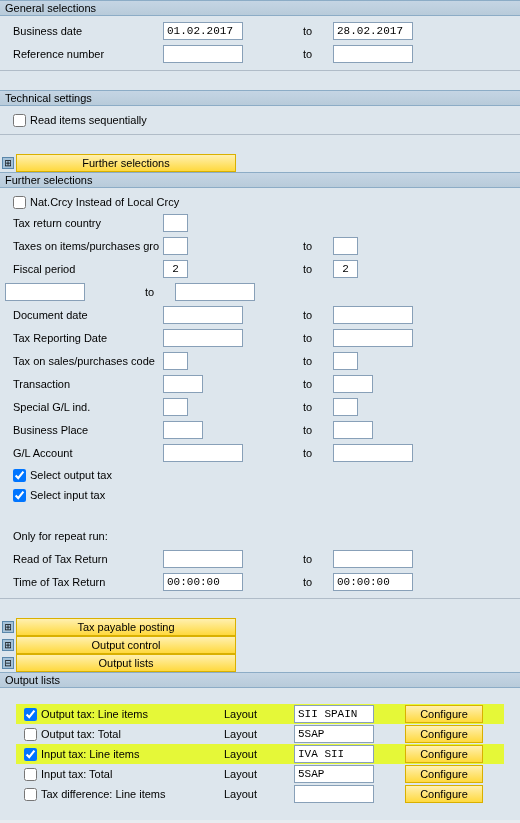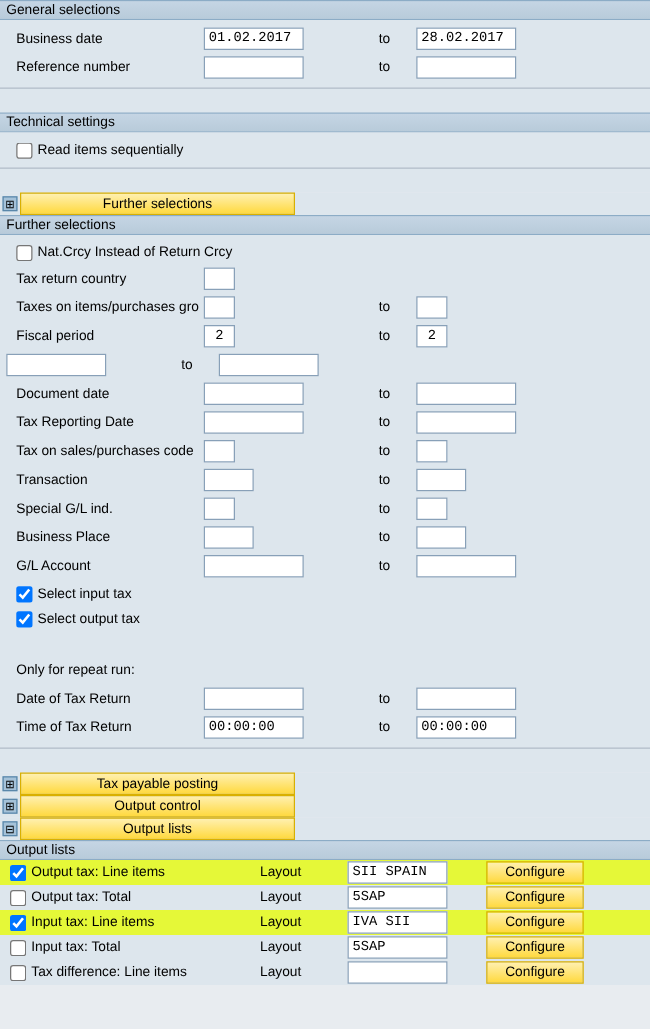--- a/index.html
+++ b/index.html
@@ -183,21 +183,21 @@
 
 <div class="big-button-row">
   <div class="expand-icon">⊞</div>
   <button class="gold-button btn2">Further selections</button>
 </div>
 
 <div class="section-header">Further selections</div>
 <div class="section-body">
   <div class="checkbox-row">
     <input type="checkbox" style="">
-    <span>Nat.Crcy Instead of Return Crcy</span>
+    <span>Nat.Crcy Instead of Local Crcy</span>
   </div>
   <div class="form-row">
     <div class="form-label">Tax return country</div>
     <div class="col-input1"><input class="form-input tiny" style=""></div>
   </div>
   <div class="form-row">
     <div class="form-label">Taxes on items/purchases gro</div>
     <div class="col-input1"><input class="form-input tiny" style=""></div>
     <div class="col-gap"></div>
     <div class="to-label">to</div>
@@ -257,35 +257,35 @@
     <div class="col-gap"></div>
     <div class="to-label">to</div>
     <input class="form-input small" style="">
   </div>
   <div class="form-row">
     <div class="form-label">G/L Account</div>
     <div class="col-input1"><input class="form-input" style=""></div>
     <div class="col-gap"></div>
     <div class="to-label">to</div>
     <input class="form-input" style="">
+  </div>
+  <div class="checkbox-row">
+    <input type="checkbox" checked="" style="">
+    <span>Select output tax</span>
   </div>
   <div class="checkbox-row">
     <input type="checkbox" checked="" style="">
     <span>Select input tax</span>
   </div>
-  <div class="checkbox-row">
-    <input type="checkbox" checked="" style="">
-    <span>Select output tax</span>
-  </div>
   <div style="height:20px;"></div>
   <div class="form-row">
     <div class="form-label">Only for repeat run:</div>
   </div>
   <div class="form-row">
-    <div class="form-label">Date of Tax Return</div>
+    <div class="form-label">Read of Tax Return</div>
     <div class="col-input1"><input class="form-input" style=""></div>
     <div class="col-gap"></div>
     <div class="to-label">to</div>
     <input class="form-input" style="">
   </div>
   <div class="form-row">
     <div class="form-label">Time of Tax Return</div>
     <div class="col-input1"><input class="form-input" value="00:00:00" style=""></div>
     <div class="col-gap"></div>
     <div class="to-label">to</div>
@@ -302,21 +302,21 @@
 <div class="big-button-row">
   <div class="expand-icon">⊞</div>
   <button class="gold-button btn2">Output control</button>
 </div>
 <div class="big-button-row">
   <div class="expand-icon">⊟</div>
   <button class="gold-button btn2">Output lists</button>
 </div>
 
 <div class="section-header">Output lists</div>
-<div class="section-body" style="padding:0;">
+<div class="section-body" style="padding:16px;">
   <div class="output-list-row highlighted">
     <div class="chk-label">
       <input type="checkbox" checked="" style="">
       <span>Output tax: Line items</span>
     </div>
     <div class="layout-label">Layout</div>
     <input class="layout-input" value="SII SPAIN" style="">
     <button class="configure-btn">Configure</button>
   </div>
   <div class="output-list-row">

